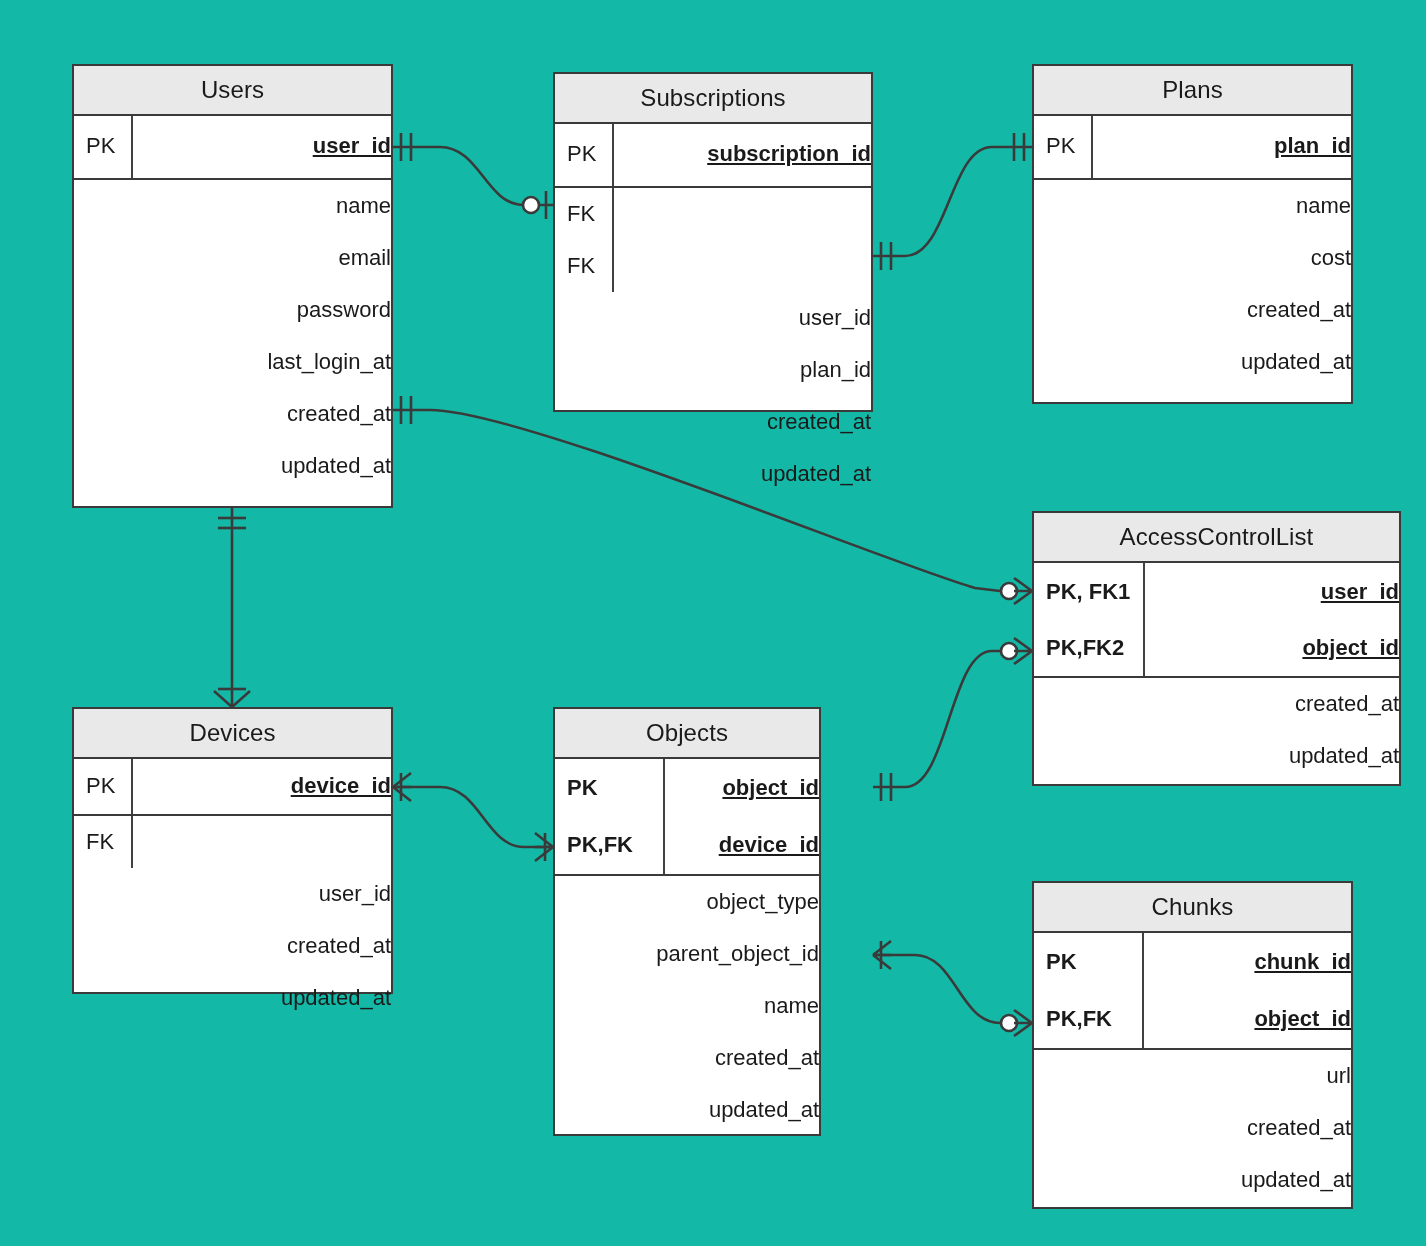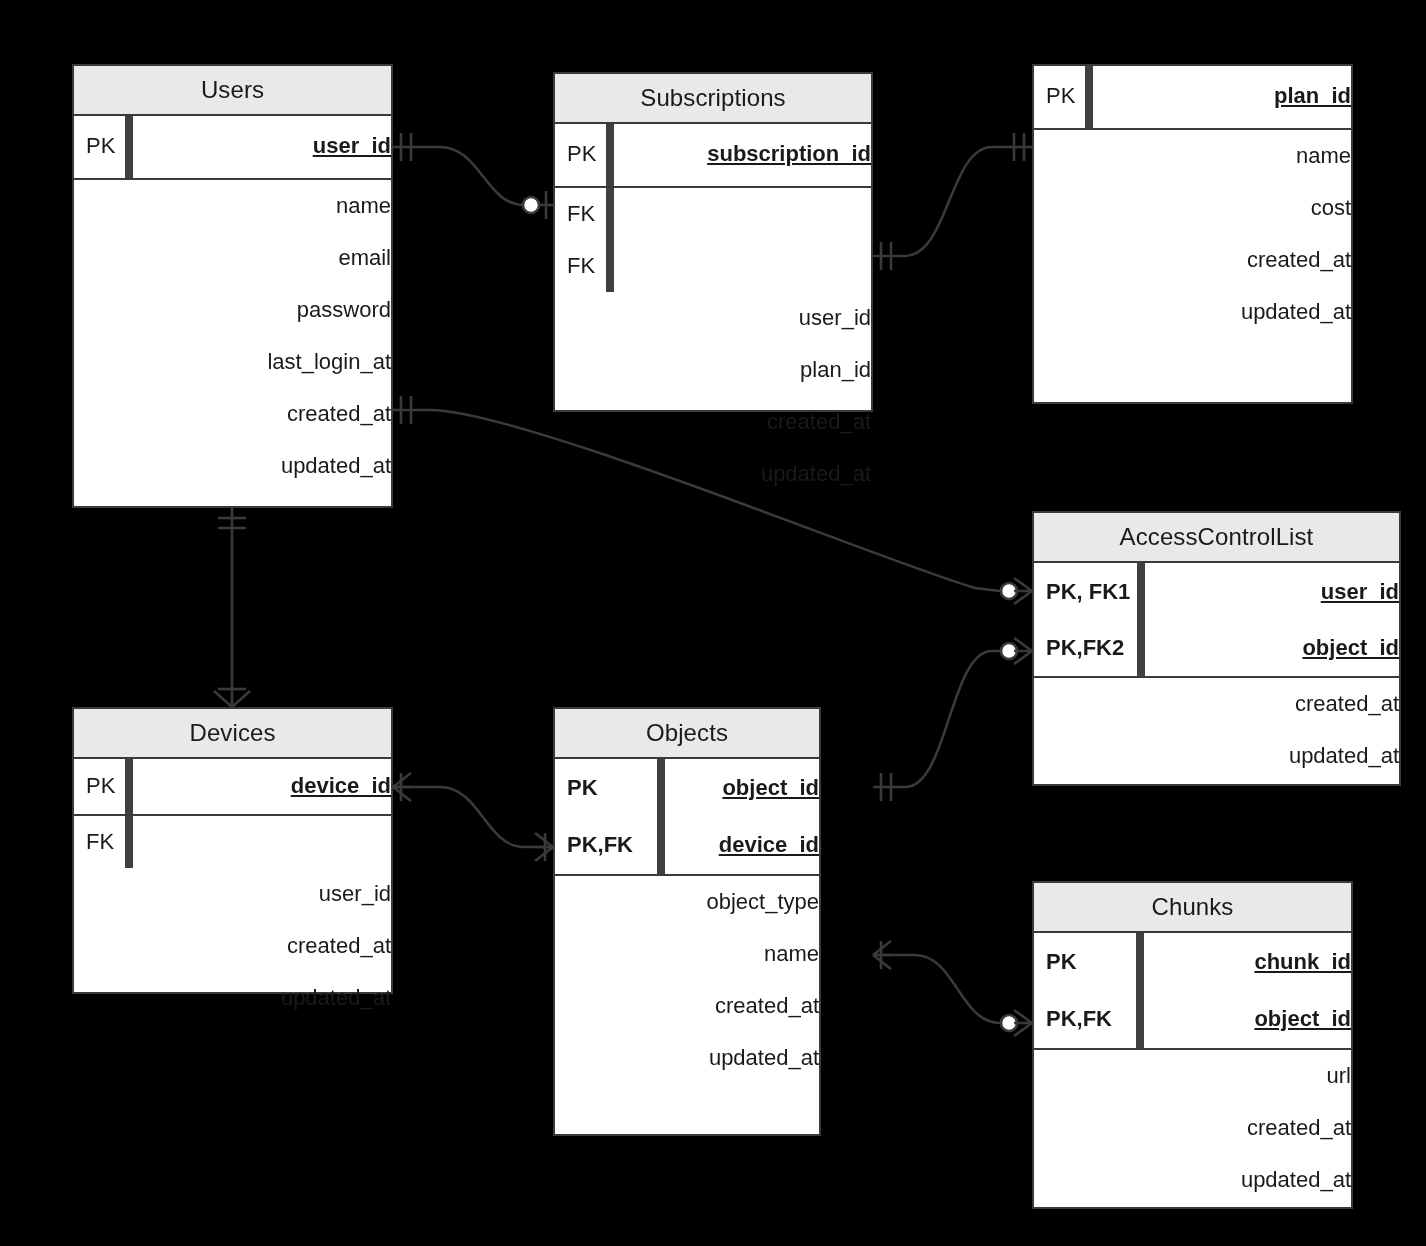--- a/index.html
+++ b/index.html
@@ -4,21 +4,21 @@
 <style>
   html, body {
     margin: 0;
     padding: 0;
     background: #ffffff;
   }
   #canvas {
     position: relative;
     width: 1426px;
     height: 1246px;
-    background: #000000;
+    background: #14b8a6;
     font-family: "Liberation Sans", sans-serif;
     overflow: hidden;
   }
   #wires {
     position: absolute;
     left: 0;
     top: 0;
     width: 1426px;
     height: 1246px;
     pointer-events: none;
@@ -44,21 +44,21 @@
   .group {
     box-sizing: border-box;
     display: flex;
   }
   .group + .group {
     border-top: 2px solid #3a3a3a;
     flex-direction: column;
   }
   .keycol {
     box-sizing: border-box;
-    border-right: 8px solid #404040;
+    border-right: 2px solid #404040;
     flex: 0 0 auto;
     display: flex;
     flex-direction: column;
     text-align: right;
   }
   .fieldcol {
     box-sizing: border-box;
     flex: 1 1 auto;
     display: flex;
     flex-direction: column;
@@ -193,20 +193,21 @@
       <div class="fieldcol">
         <div class="fieldcell">user_id</div>
         <div class="fieldcell">plan_id</div>
         <div class="fieldcell">created_at</div>
         <div class="fieldcell">updated_at</div>
       </div>
     </div>
   </div>
 
   <div class="entity" style="left:1032px; top:64px; width:321px; height:340px;">
+    <div class="entity-title">Plans</div>
     <div class="group" style="height:62px;">
       <div class="keycol" style="width:59px;">
         <div class="keycell" style="height:60px;">PK</div>
       </div>
       <div class="fieldcol">
         <div class="fieldcell f-key" style="height:60px;">plan_id</div>
       </div>
     </div>
     <div class="group" style="height:212px;">
       <div class="keycol" style="width:59px;"></div>
@@ -271,20 +272,21 @@
       </div>
       <div class="fieldcol">
         <div class="fieldcell f-key" style="height:58px;">object_id</div>
         <div class="fieldcell f-key" style="height:55px;">device_id</div>
       </div>
     </div>
     <div class="group" style="height:261px;">
       <div class="keycol" style="width:110px;"></div>
       <div class="fieldcol">
         <div class="fieldcell">object_type</div>
+        <div class="fieldcell">parent_object_id</div>
         <div class="fieldcell">name</div>
         <div class="fieldcell">created_at</div>
         <div class="fieldcell">updated_at</div>
       </div>
     </div>
   </div>
 
   <div class="entity" style="left:1032px; top:881px; width:321px; height:328px;">
     <div class="entity-title">Chunks</div>
     <div class="group" style="height:115px;">

